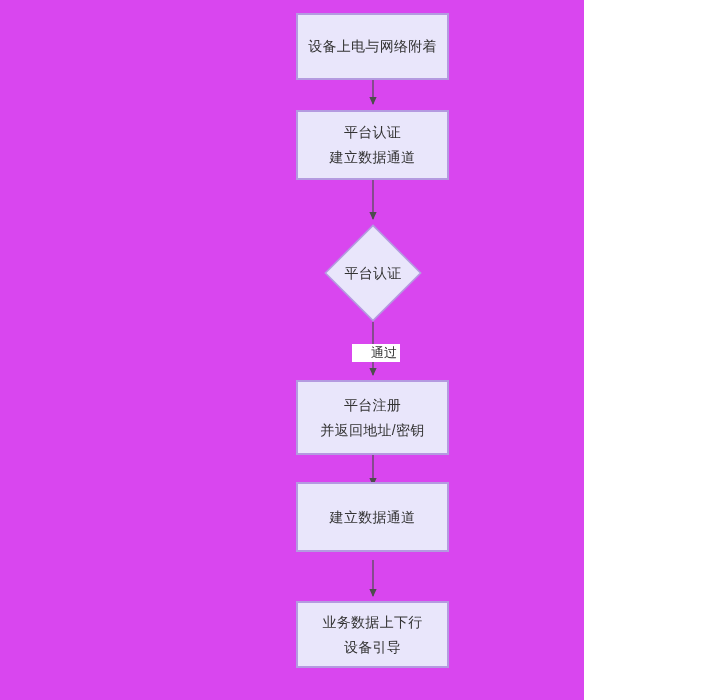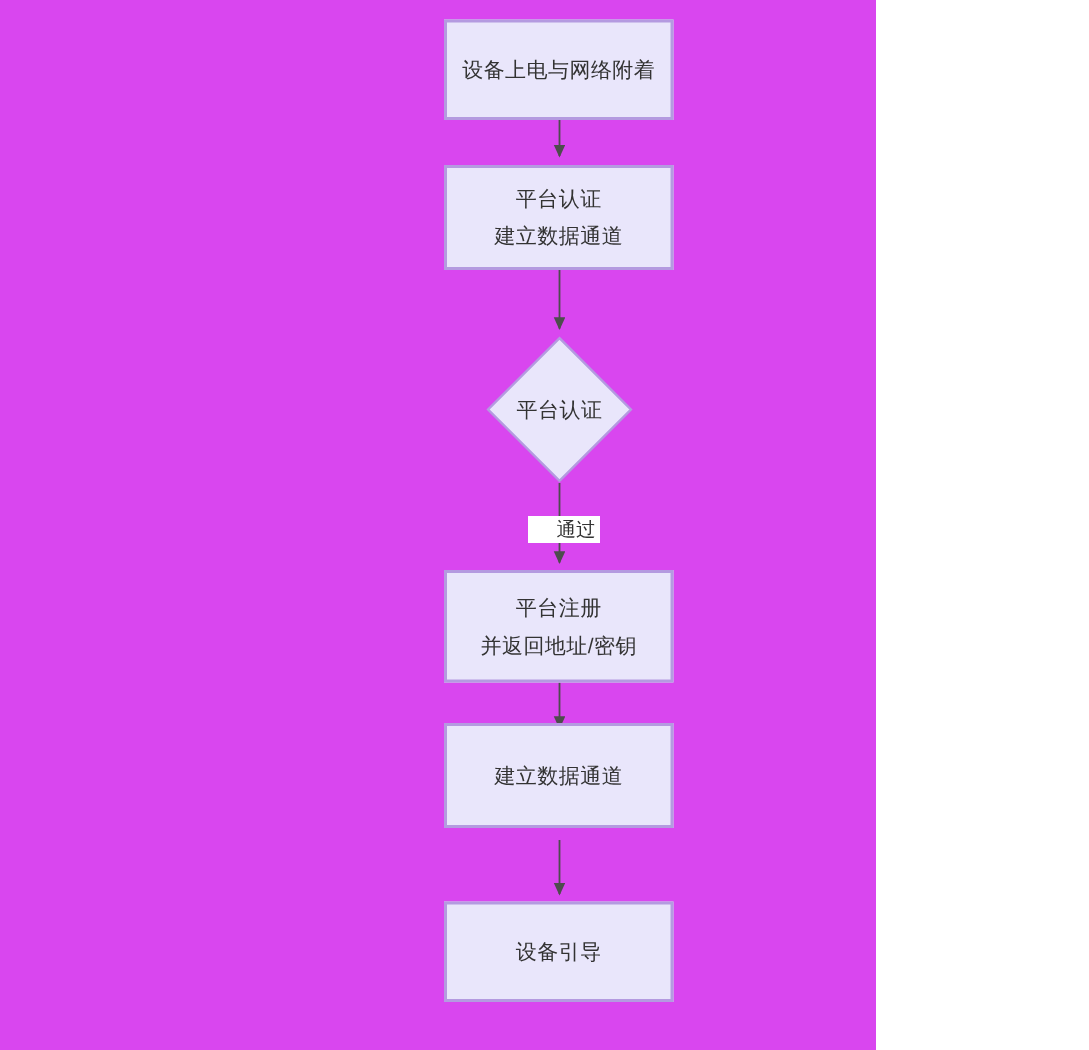--- a/index.html
+++ b/index.html
@@ -118,16 +118,17 @@
   <div class="node process" style="left:296px; top:380px; width:153px; height:75px;">
     <span class="line">平台注册</span>
     <span class="line">并返回地址/密钥</span>
   </div>
 
   <div class="node process" style="left:296px; top:482px; width:153px; height:70px;">
     <span class="line">建立数据通道</span>
   </div>
 
   <div class="node process" style="left:296px; top:601px; width:153px; height:67px;">
+    <span class="line">业务数据上下行</span>
     <span class="line">设备引导</span>
   </div>
 
 </div>
 
 </body></html>

